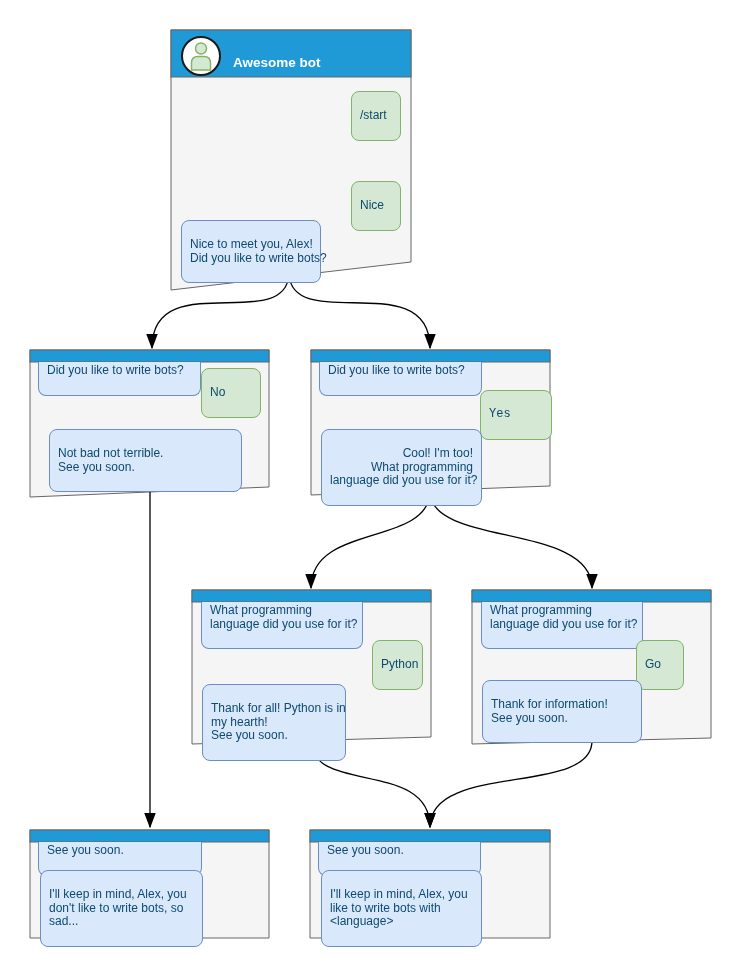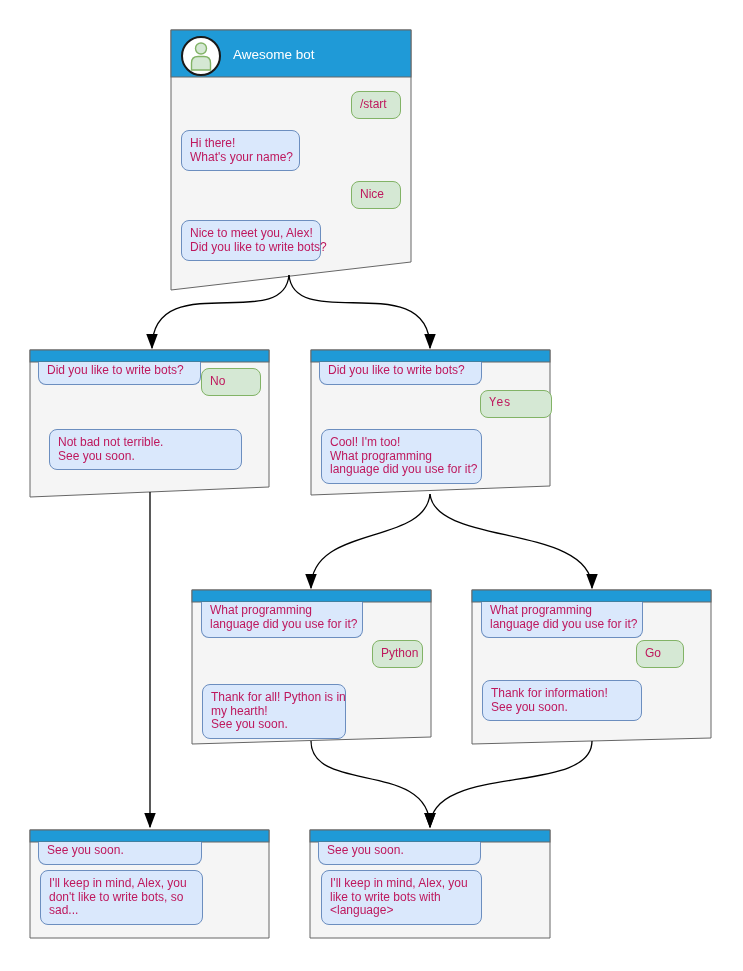--- a/index.html
+++ b/index.html
@@ -3,29 +3,30 @@
 <meta charset="utf-8">
 <style>
   html,body{margin:0;padding:0;background:#ffffff;}
   #canvas{
     position:relative;width:743px;height:971px;background:#ffffff;
     font-family:"Liberation Sans",sans-serif;overflow:hidden;
   }
   #diagram-svg{position:absolute;left:0;top:0;}
   .bubble{
     position:absolute;box-sizing:border-box;
-    font-size:12px;line-height:13.5px;color:#be185d;
-    padding:6px 8px;border-radius:8px;white-space:pre;
+    font-size:12px;line-height:13.5px;color:#0c4a6e;
+    padding:17px 8px;border-radius:8px;white-space:pre;
   }
   .bot{background:#dae8fc;border:1px solid #6c8ebf;}
   .user{background:#d5e8d4;border:1px solid #82b366;}
   .cropped{border-top:none;border-radius:0 0 8px 8px;padding-top:2px;}
   .win-title{
-    position:absolute;color:#ffffff;font-weight:normal;font-size:13.5px;
+    position:absolute;color:#ffffff;font-weight:bold;font-size:13.5px;
     white-space:nowrap;
+    margin-top:8px;
   }
 </style>
 </head>
 <body>
 
 <div id="canvas">
 
   <svg id="diagram-svg" width="743" height="971" viewBox="0 0 743 971">
     <defs>
       <marker id="arrowhead" viewBox="0 0 12 9" refX="11" refY="4.5" markerWidth="12" markerHeight="9" orient="auto">
@@ -67,34 +68,32 @@
       <path d="M 150 492 L 150 827" marker-end="url(#arrowhead)"></path>
       <path d="M 430 494 C 425 546, 311 524, 311 588" marker-end="url(#arrowhead)"></path>
       <path d="M 430 494 C 435 546, 592 524, 592 588" marker-end="url(#arrowhead)"></path>
       <path d="M 311 741 C 311 794, 430 760, 430 827" marker-end="url(#arrowhead)"></path>
       <path d="M 592 741 C 592 796, 430 762, 430 827" marker-end="url(#arrowhead)"></path>
     </g>
   </svg>
 
   <div class="win-title" style="left:233px;top:47px;">Awesome bot</div>
   <div class="bubble user" style="left:351px;top:91px;width:50px;">/start</div>
-  <div class="bubble bot" style="left:181px;top:130px;width:119px;">Hi there!
-What's your name?</div>
   <div class="bubble user" style="left:351px;top:181px;width:50px;">Nice</div>
   <div class="bubble bot" style="left:181px;top:220px;width:140px;">Nice to meet you, Alex!
 Did you like to write bots?</div>
 
   <div class="bubble bot cropped" style="left:38px;top:362px;width:163px;">Did you like to write bots?</div>
   <div class="bubble user" style="left:201px;top:368px;width:60px;">No</div>
   <div class="bubble bot" style="left:49px;top:429px;width:193px;">Not bad not terrible.
 See you soon.</div>
 
   <div class="bubble bot cropped" style="left:319px;top:362px;width:163px;">Did you like to write bots?</div>
   <div class="bubble user" style="left:480px;top:390px;width:72px;font-family:Liberation Mono, monospace;">Yes</div>
-  <div class="bubble bot" style="left:321px;top:429px;width:161px;">Cool! I'm too!
+  <div class="bubble bot" style="left:321px;top:429px;width:161px;text-align:right;">Cool! I'm too!
 What programming
 language did you use for it?</div>
 
   <div class="bubble bot cropped" style="left:201px;top:602px;width:162px;">What programming
 language did you use for it?</div>
   <div class="bubble user" style="left:372px;top:640px;width:51px;">Python</div>
   <div class="bubble bot" style="left:202px;top:684px;width:144px;">Thank for all! Python is in
 my hearth!
 See you soon.</div>
 

